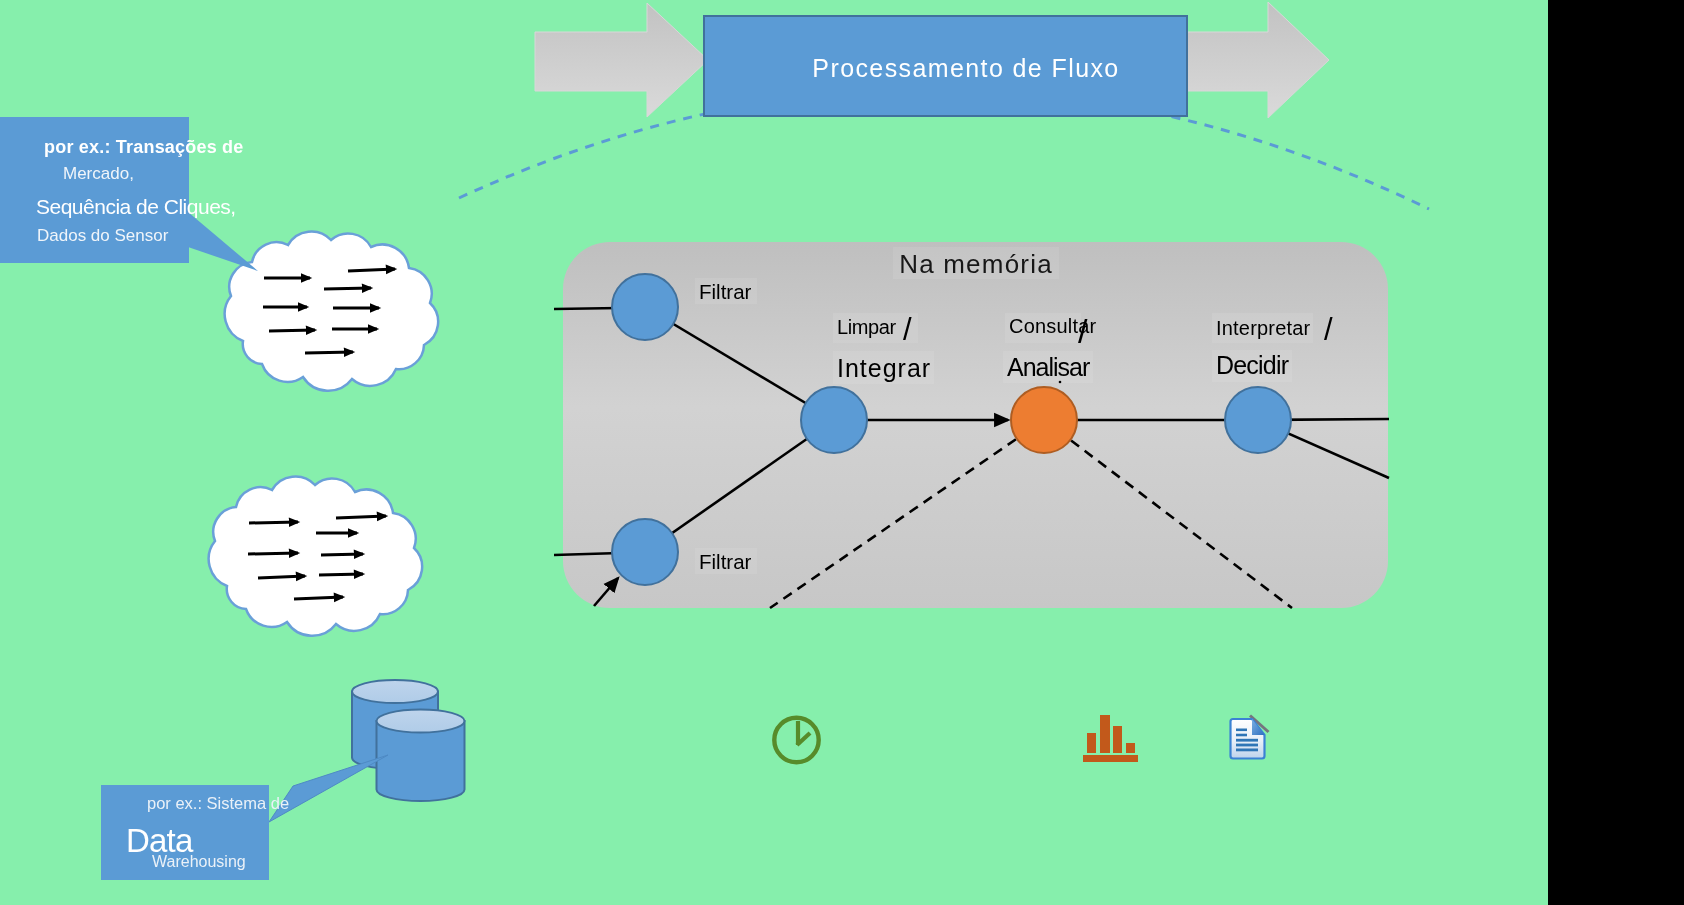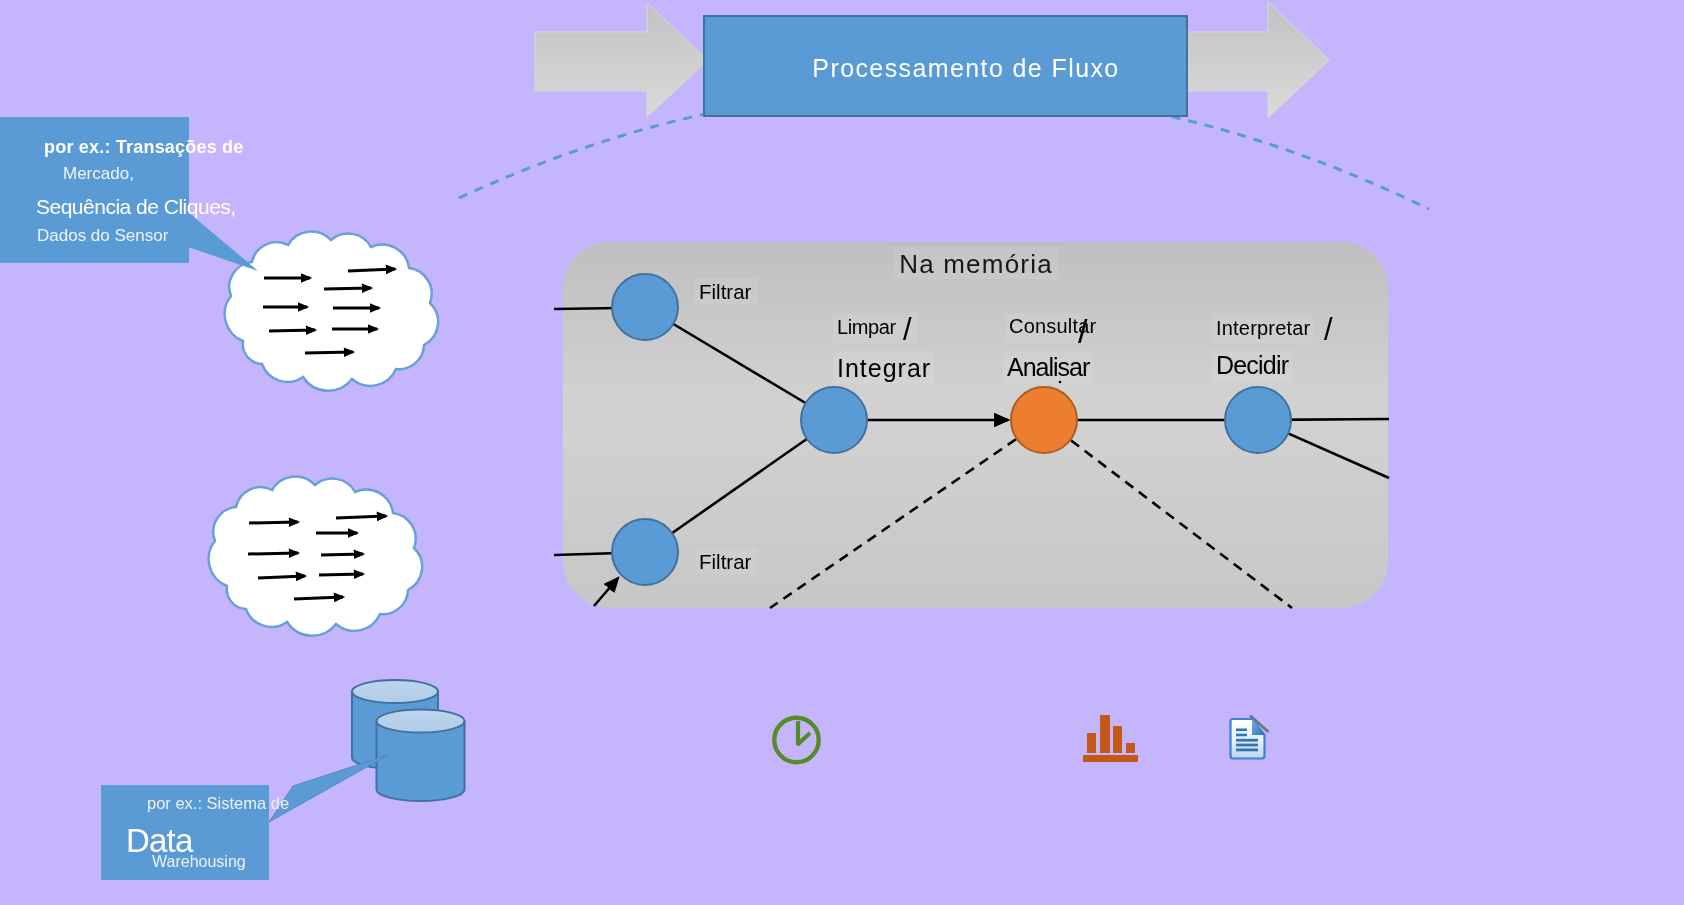--- a/index.html
+++ b/index.html
@@ -1,16 +1,16 @@
 <!DOCTYPE html>
 <html><head>
 <meta charset="utf-8">
 <style>
   html,body{margin:0;padding:0;background:#000;}
-  .stage{position:relative;width:1684px;height:905px;background:#c4b5fd;overflow:hidden;
+  .stage{position:relative;width:1548px;height:905px;background:#86efac;overflow:hidden;
          font-family:"Liberation Sans", sans-serif;}
   svg{position:absolute;left:0;top:0;}
   text{font-family:"Liberation Sans", sans-serif;}
 </style>
 </head>
 <body>
 <div class="stage">
 <svg width="1684" height="905" viewBox="0 0 1684 905">
   <defs>
     <linearGradient id="gArrow" x1="0" y1="0" x2="0" y2="1">

